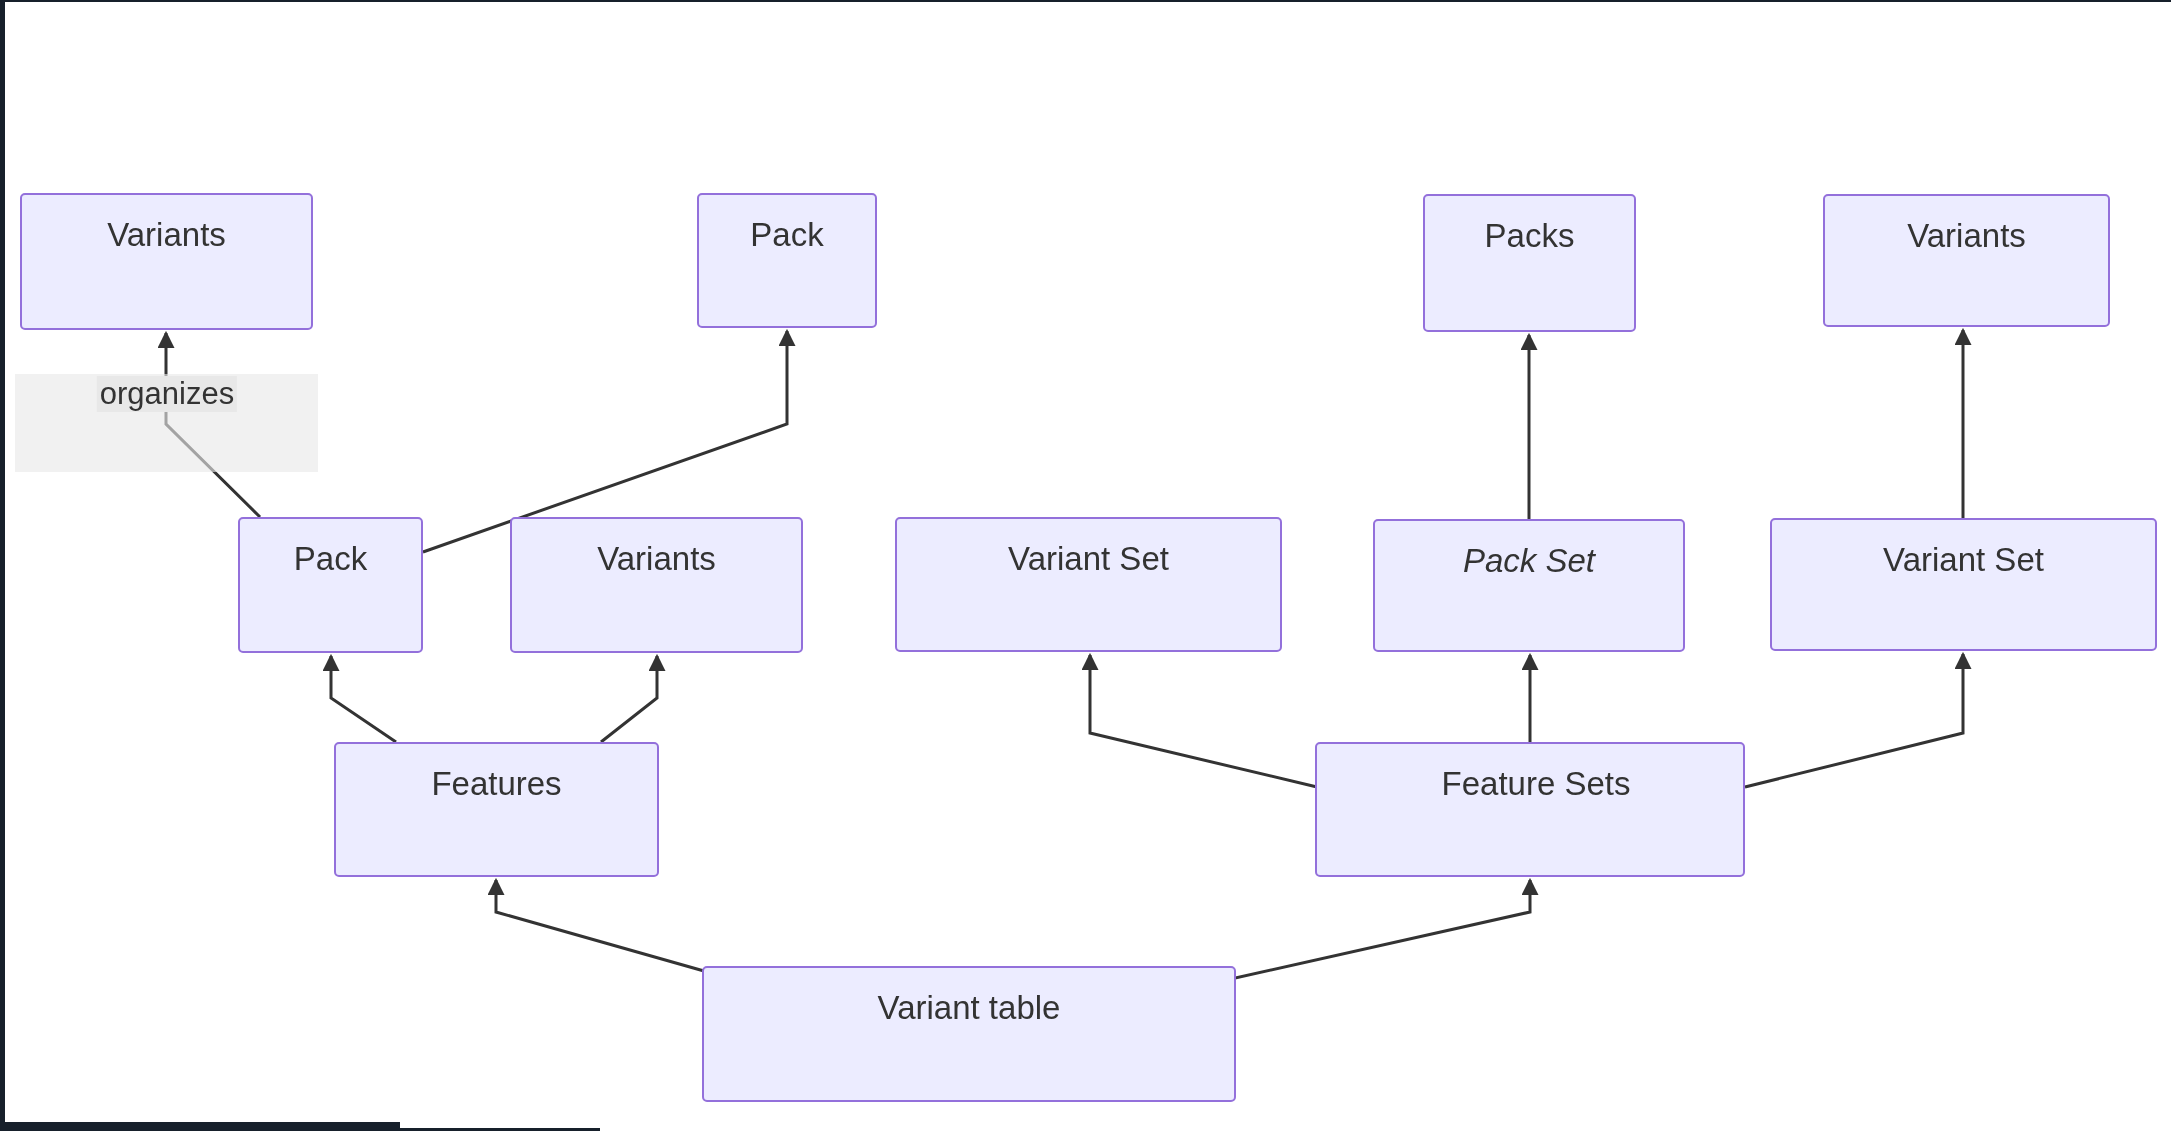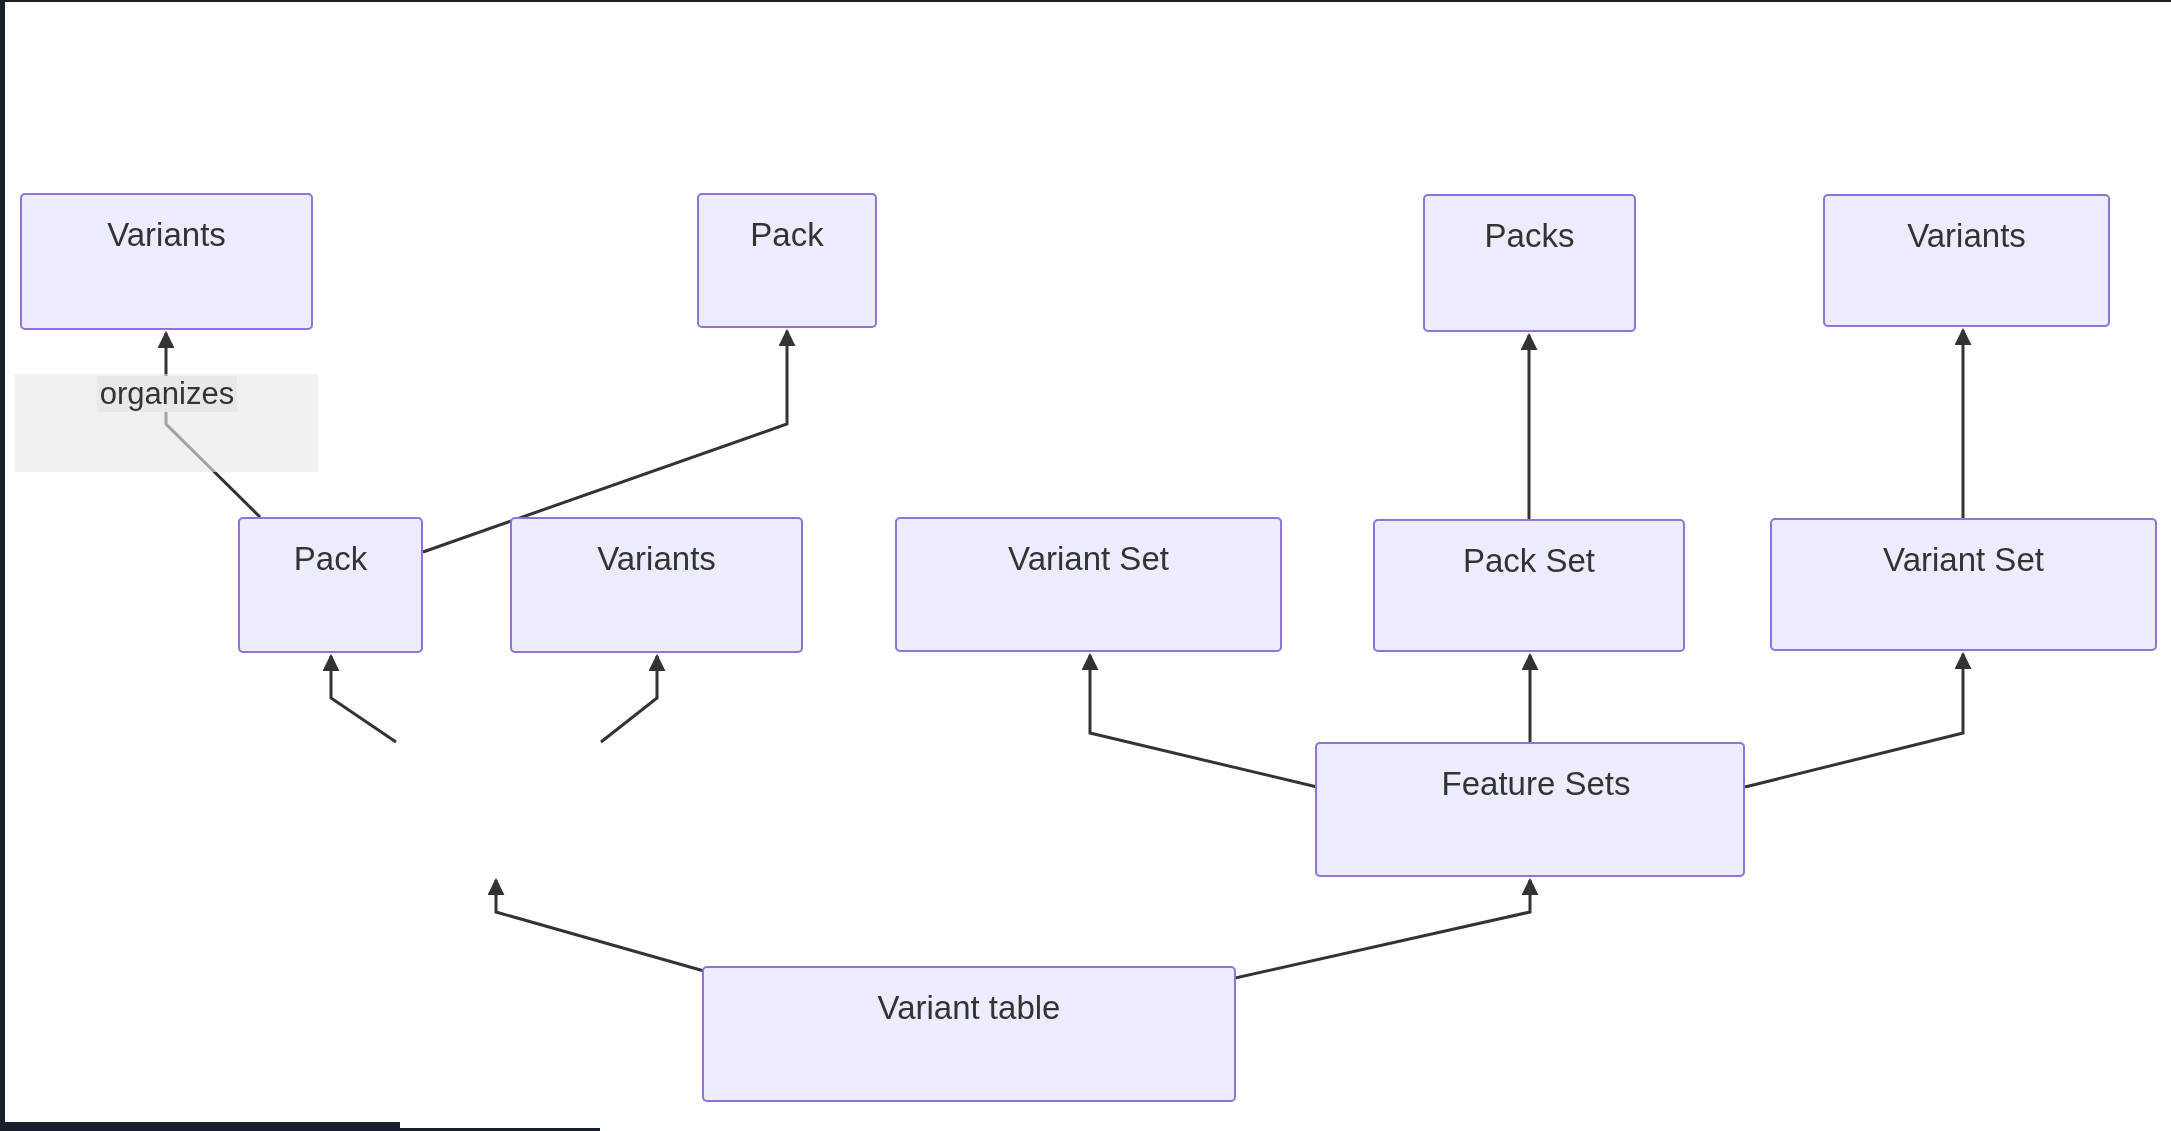--- a/index.html
+++ b/index.html
@@ -79,27 +79,30 @@
 
   <div class="node" style="left:238px;top:517px;width:185px;height:136px;">
     <span>Pack</span>
   </div>
   <div class="node" style="left:510px;top:517px;width:293px;height:136px;">
     <span>Variants</span>
   </div>
   <div class="node" style="left:895px;top:517px;width:387px;height:135px;">
     <span>Variant Set</span>
   </div>
-  <div class="node" style="left:1373px;top:519px;width:312px;height:133px;">
+  <div class="node" style="left:1373px;top:519px;width:312px;height:133px;font-style:italic;">
     <span>Pack Set</span>
   </div>
   <div class="node" style="left:1770px;top:518px;width:387px;height:133px;">
     <span>Variant Set</span>
   </div>
 
+  <div class="node" style="left:334px;top:742px;width:325px;height:135px;">
+    <span>Features</span>
+  </div>
   <div class="node" style="left:1315px;top:742px;width:430px;height:135px;padding-left:12px;">
     <span>Feature Sets</span>
   </div>
   <div class="node" style="left:702px;top:966px;width:534px;height:136px;">
     <span>Variant table</span>
   </div>
 
   <div class="frame-top"></div>
   <div class="frame-left"></div>
   <div class="frame-bottom-thick"></div>

